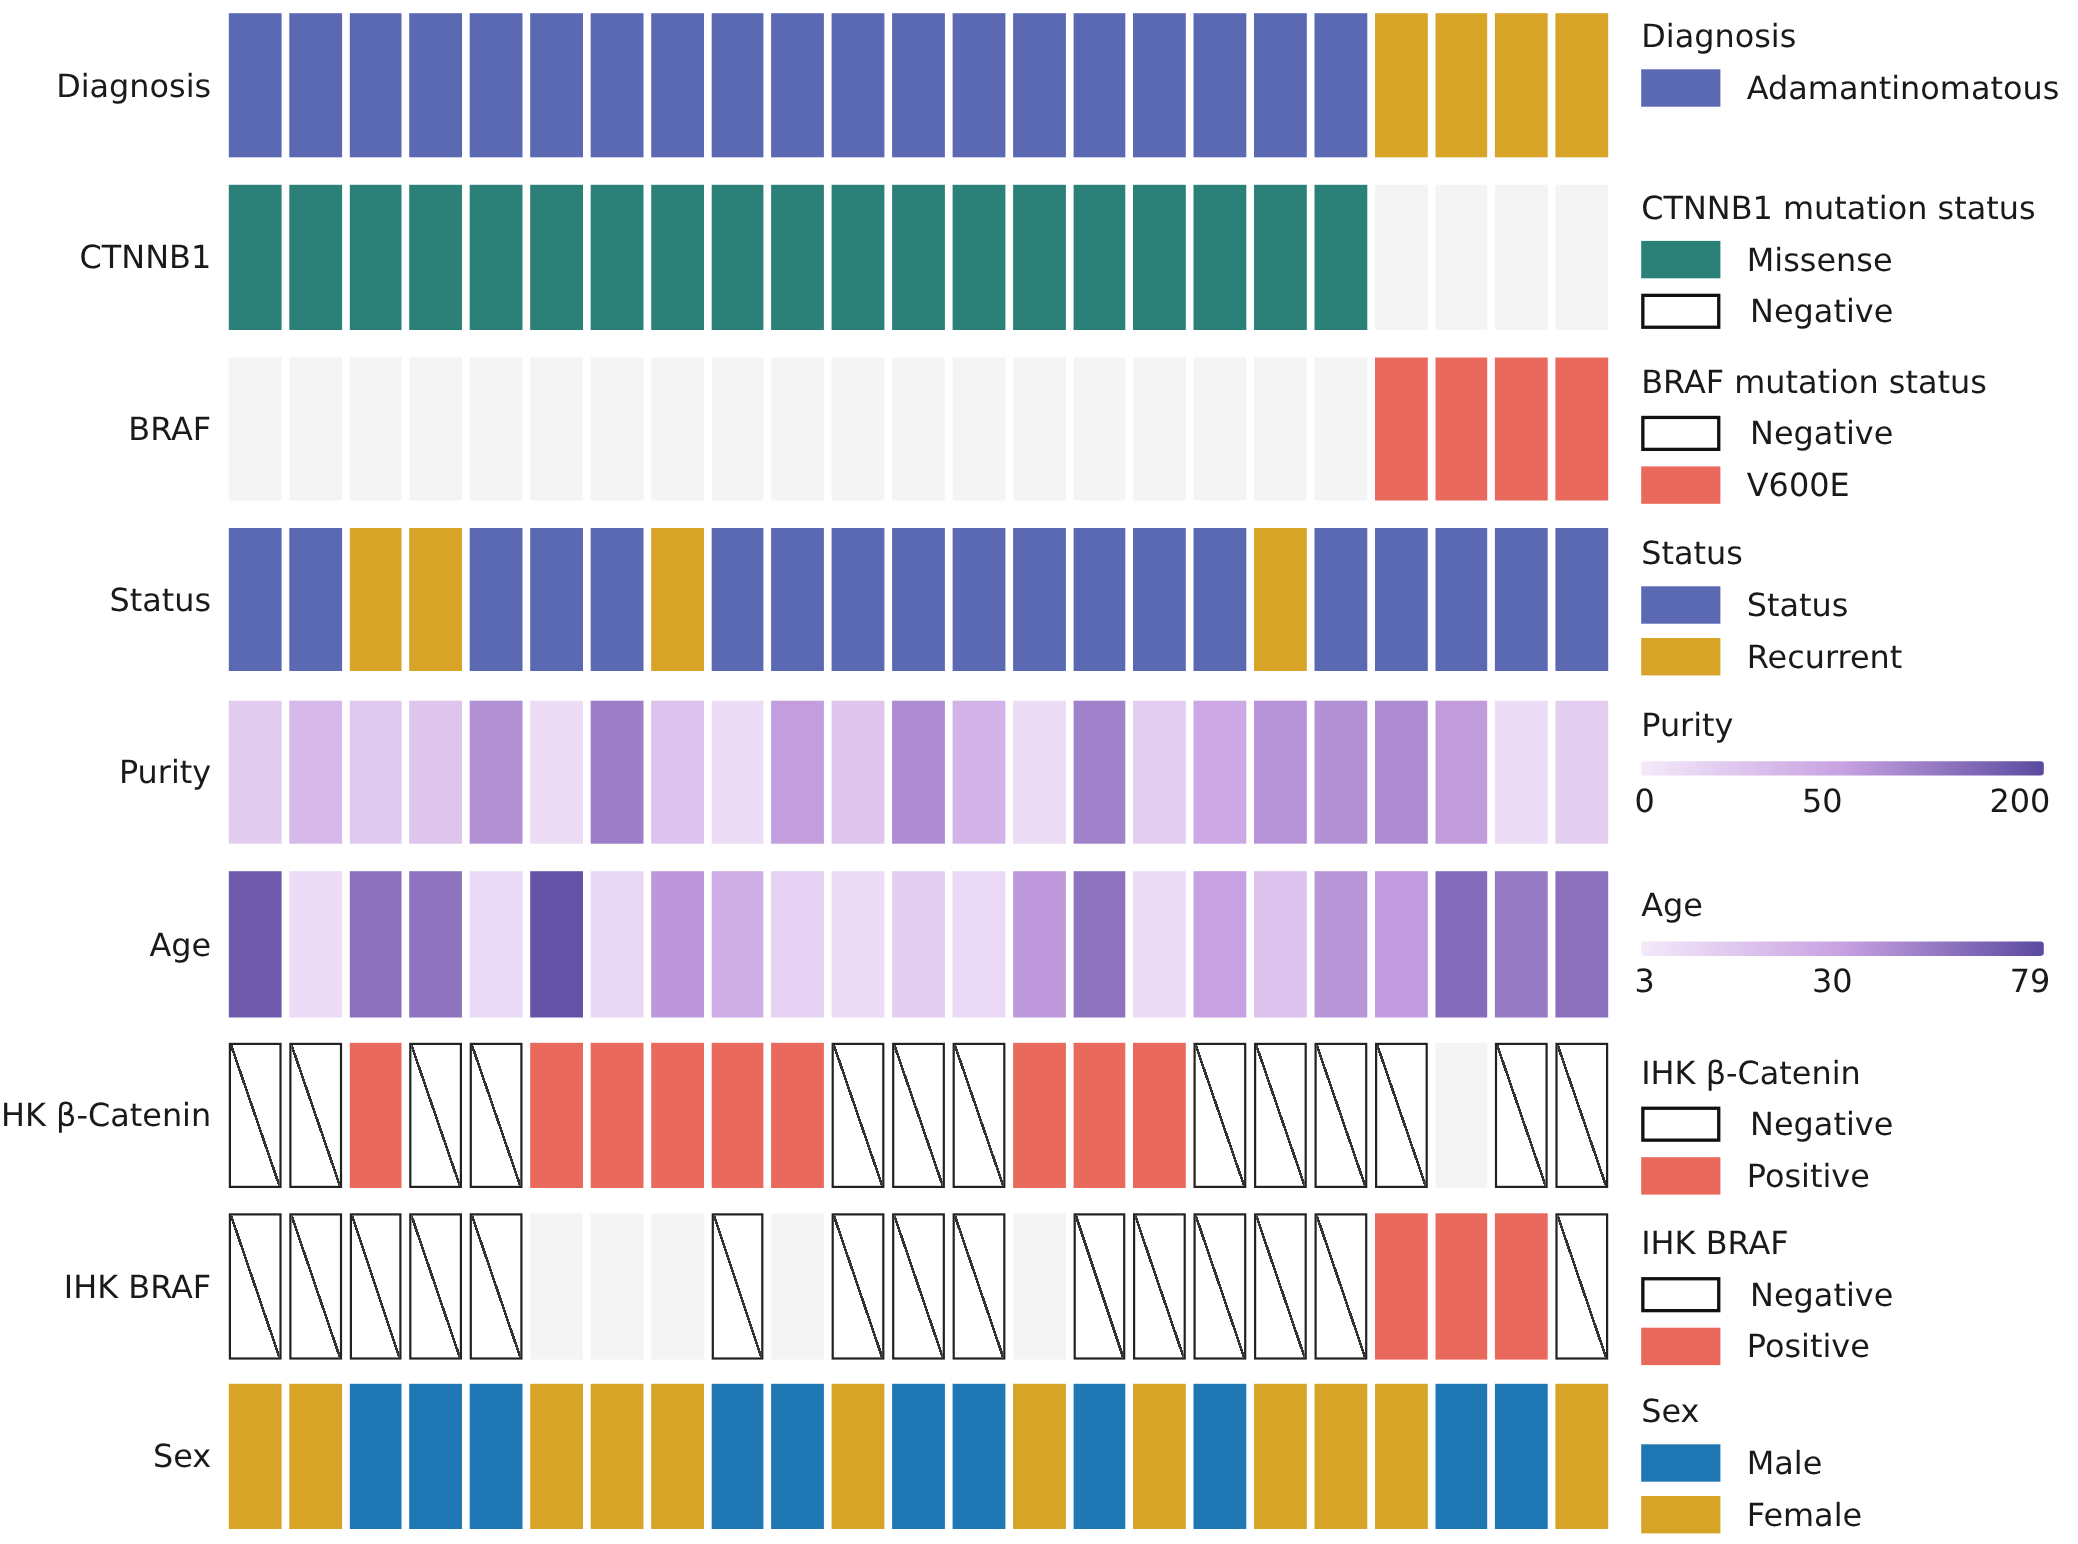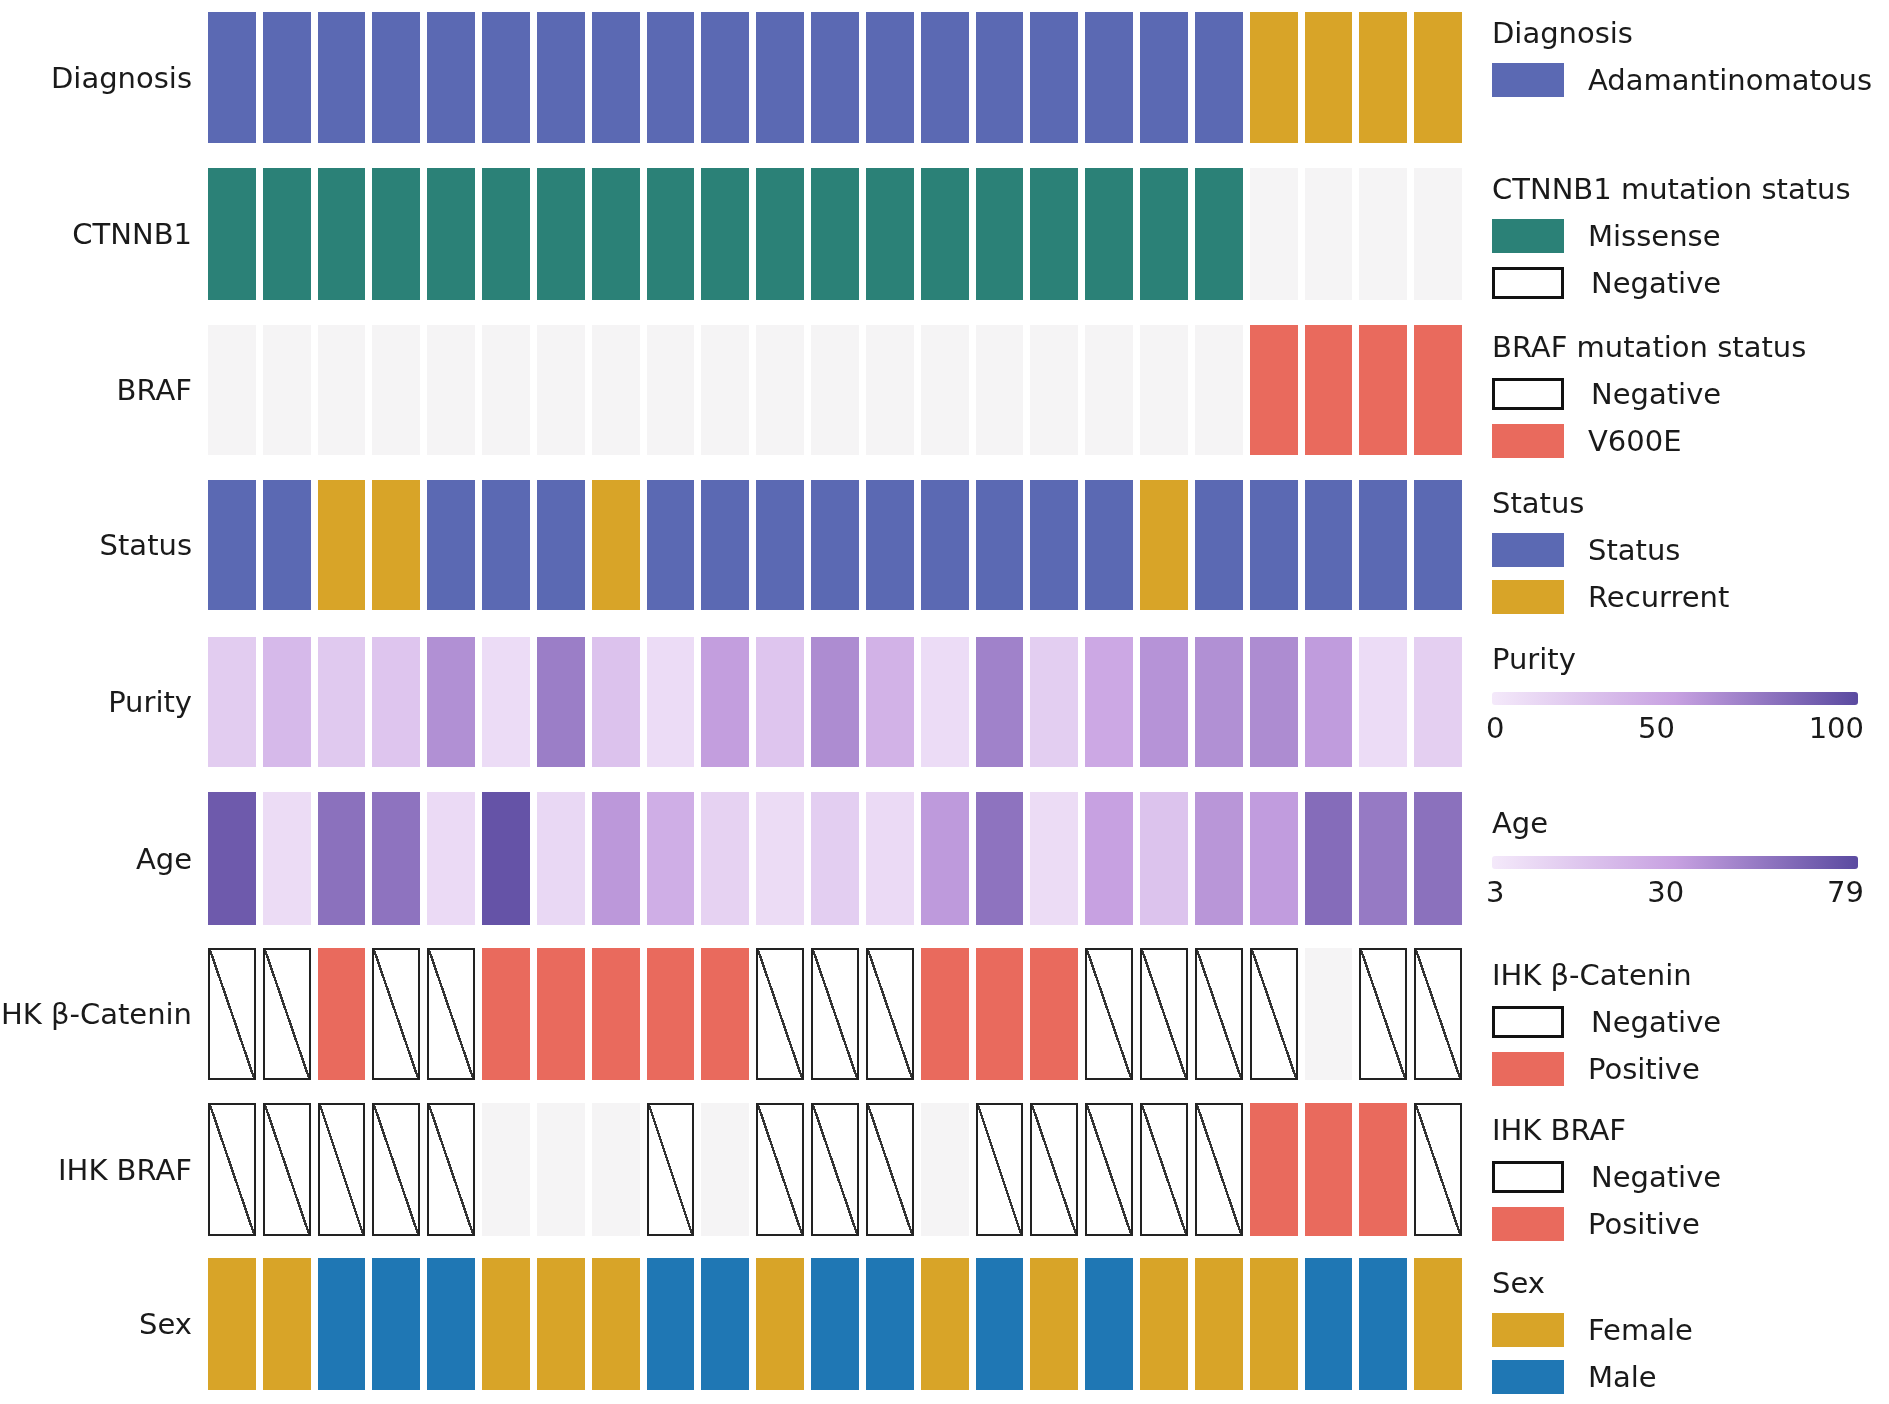--- a/index.html
+++ b/index.html
@@ -333,21 +333,21 @@
         <span class="legend-swatch" style="background: rgb(216, 164, 40);"></span>
         <span class="legend-item-label">Recurrent</span>
       </div>
     </div>
     <div class="legend" style="top: 642px;">
       <div class="legend-title">Purity</div>
       <div class="grad-bar" style="background: linear-gradient(to right, rgb(244, 233, 250), rgb(199, 161, 225), rgb(90, 74, 160));"></div>
       <div class="grad-ticks">
         <span class="grad-tick">0</span>
         <span class="grad-tick">50</span>
-        <span class="grad-tick">100</span>
+        <span class="grad-tick">200</span>
       </div>
     </div>
     <div class="legend" style="top: 806px;">
       <div class="legend-title">Age</div>
       <div class="grad-bar" style="background: linear-gradient(to right, rgb(244, 233, 250), rgb(199, 161, 225), rgb(90, 74, 160));"></div>
       <div class="grad-ticks">
         <span class="grad-tick">3</span>
         <span class="grad-tick">30</span>
         <span class="grad-tick">79</span>
       </div>
@@ -370,21 +370,21 @@
         <span class="legend-item-label">Negative</span>
       </div>
       <div class="legend-item">
         <span class="legend-swatch" style="background: rgb(233, 106, 93);"></span>
         <span class="legend-item-label">Positive</span>
       </div>
     </div>
     <div class="legend" style="top: 1266px;">
       <div class="legend-title">Sex</div>
       <div class="legend-item">
+        <span class="legend-swatch" style="background: rgb(31, 119, 180);"></span>
+        <span class="legend-item-label">Male</span>
+      </div>
+      <div class="legend-item">
         <span class="legend-swatch" style="background: rgb(216, 164, 40);"></span>
         <span class="legend-item-label">Female</span>
-      </div>
-      <div class="legend-item">
-        <span class="legend-swatch" style="background: rgb(31, 119, 180);"></span>
-        <span class="legend-item-label">Male</span>
       </div>
     </div>
   </div>
 
 </body></html>

